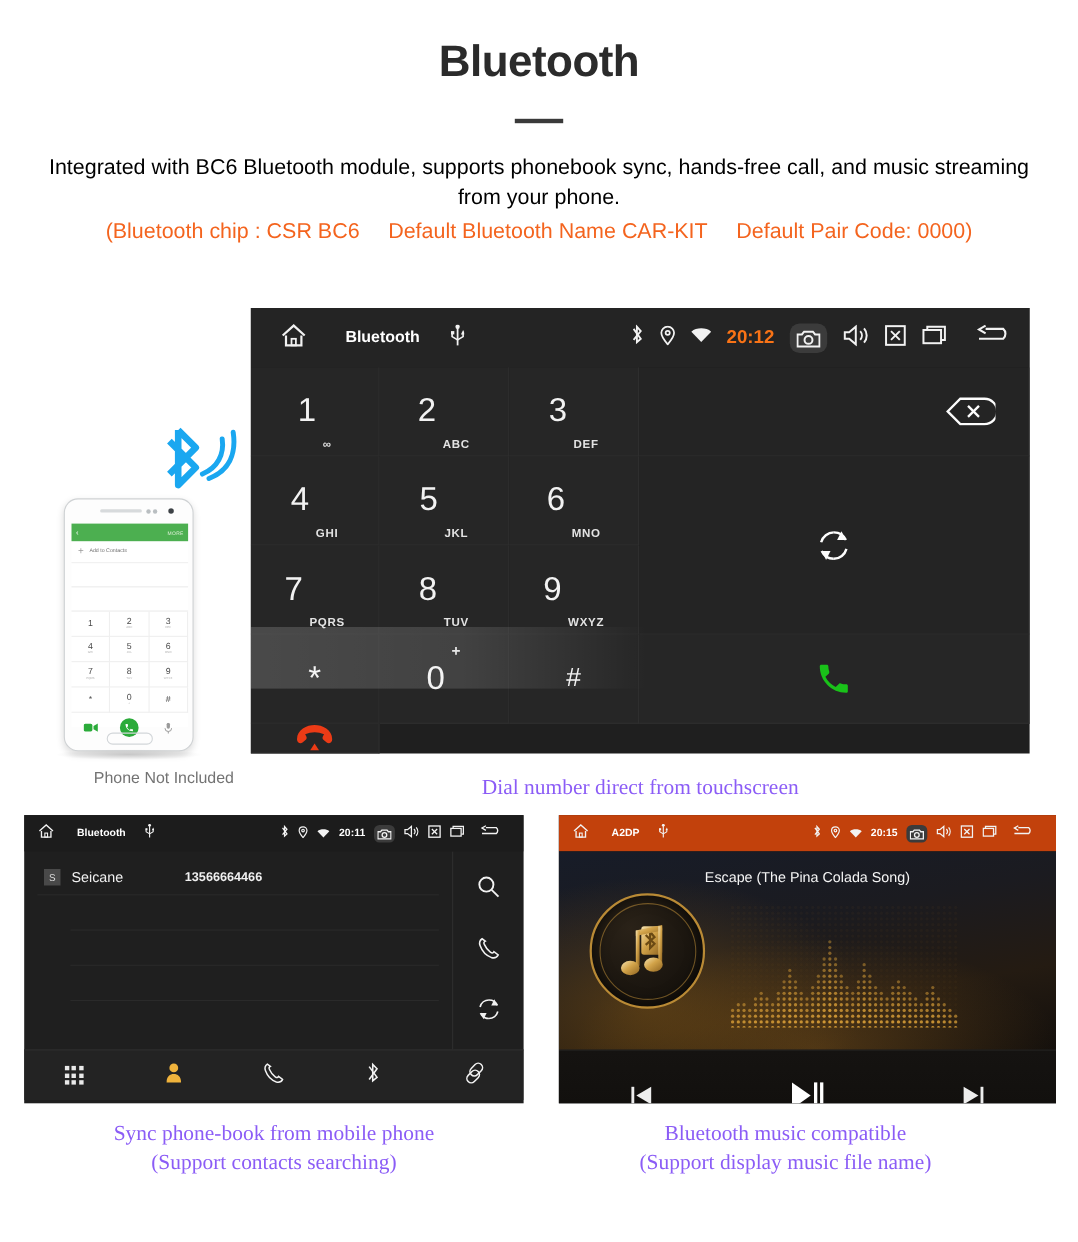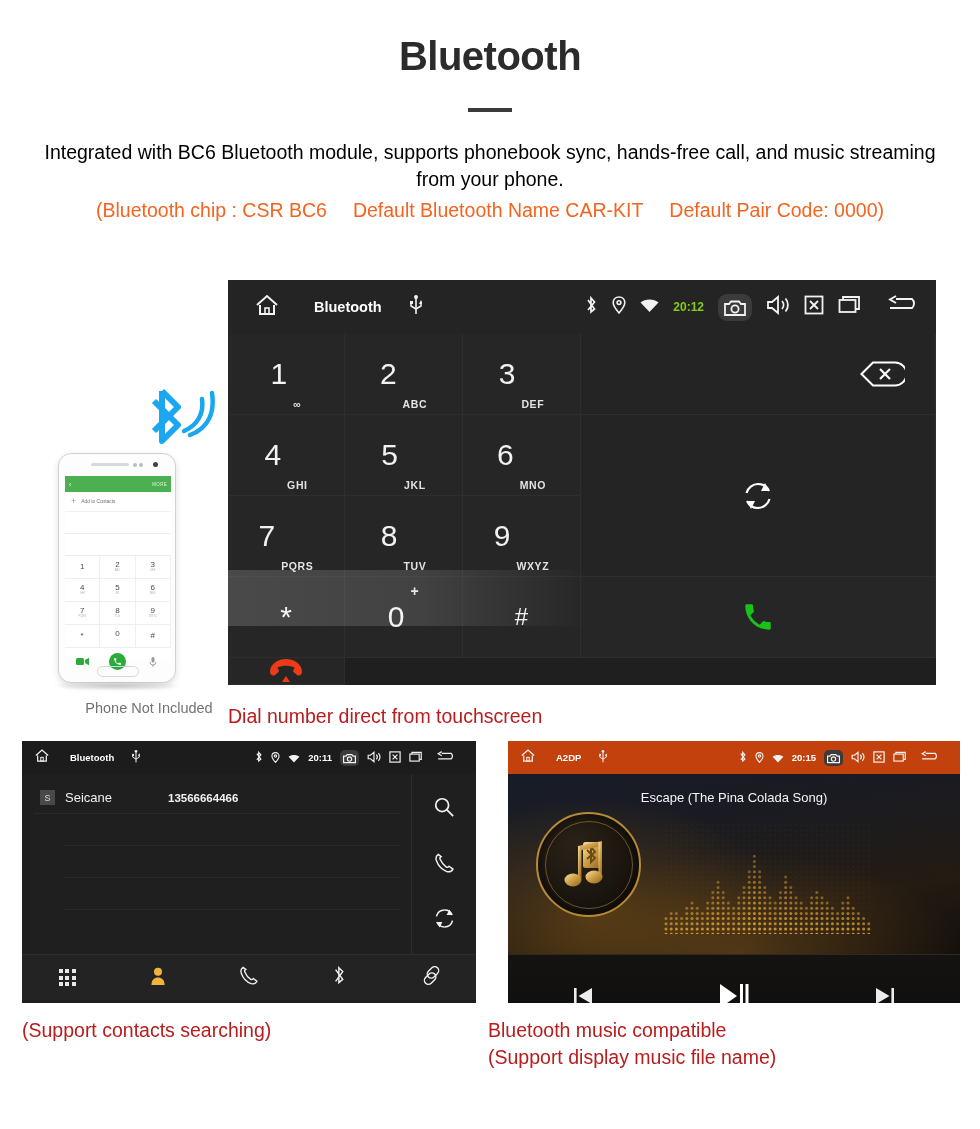--- a/index.html
+++ b/index.html
@@ -132,21 +132,21 @@
     height: 54px; background: #242424;
     display: flex; align-items: center;
     padding: 0 22px 0 26px;
     position: relative;
   }
   .sb-left { display: flex; align-items: center; gap: 0; }
   .sb-title { color: #fff; font-size: 14.5px; font-weight: bold; margin-left: 34px; }
   .sb-usb { margin-left: 28px; }
   .sb-right { position: absolute; right: 16px; top: 0; height: 54px; display: flex; align-items: center; gap: 0; }
   .sb-right > * { margin-left: 14px; }
-  .sb-clock { color: #84cc16; font-size: 12px; font-weight: bold; }
+  .sb-clock { color: #f97316; font-size: 17px; font-weight: bold; }
   .cam-hl { background: #3b3b3b; border-radius: 9px; padding: 5px 6px 4px; display: flex; }
 
   .keypad { display: grid; grid-template-columns: 117px 118px 118px 1fr; grid-template-rows: 1fr 1fr 1fr 1fr; height: 351px; }
   .k {
     border-right: 1px solid #2e2e2e; border-bottom: 1px solid #2e2e2e;
     display: flex; align-items: center; justify-content: center;
     background: #262626;
     position: relative;
   }
   .k.dark { background: #242424; }
@@ -168,24 +168,25 @@
   }
   .wm-band {
     position: absolute; left: 0; top: 0;
     width: 100%; height: 100%;
     background: linear-gradient(to right, rgba(255,255,255,0.20), rgba(255,255,255,0.13) 70%, rgba(255,255,255,0));
   }
   .bb { display: flex; align-items: center; justify-content: center; }
 
   .caption {
     position: absolute;
-    text-align: left;
+    text-align: center;
     font-size: 19.5px;
-    color: #b91c1c;
+    color: #8b5cf6;
     line-height: 27px;
+    font-family: Liberation Serif, serif;
   }
   .cap-main { left: 228px; top: 703px; width: 708px; }
 
   
   .pbook {
     position: absolute;
     left: 22px; top: 741px;
     width: 454px; height: 262px;
     background: #1f1f1f;
     overflow: hidden;
@@ -701,20 +702,21 @@
         <svg width="21" height="21" viewBox="0 0 30 30" fill="none" stroke="#f2f2f2" stroke-width="2">
             <path d="M17 4 a5.5 5.5 0 0 1 8 8 L20 17 a5.5 5.5 0 0 1 -8 -8 Z"></path>
             <path d="M13 13 a5.5 5.5 0 0 1 8 8 L16 26 a5.5 5.5 0 0 1 -8 -8 Z"></path>
           </svg>
       </span>
     </div>
   </div>
 </div>
 
 <div class="caption cap-left">
+  <div>Sync phone-book from mobile phone</div>
   <div>(Support contacts searching)</div>
 </div>
 
 <div class="a2dp">
   <div class="sb-sm" style="background:#c2410c;">
     <span>
       <svg width="16" height="15" viewBox="0 0 26 24" fill="none" stroke="#f2f2f2" stroke-width="2">
           <path d="M3 12 L13 3 L23 12"></path>
           <path d="M6 12 V21 H20 V12"></path>
           <rect x="11" y="15" width="4" height="6" stroke-width="1.6"></rect>

